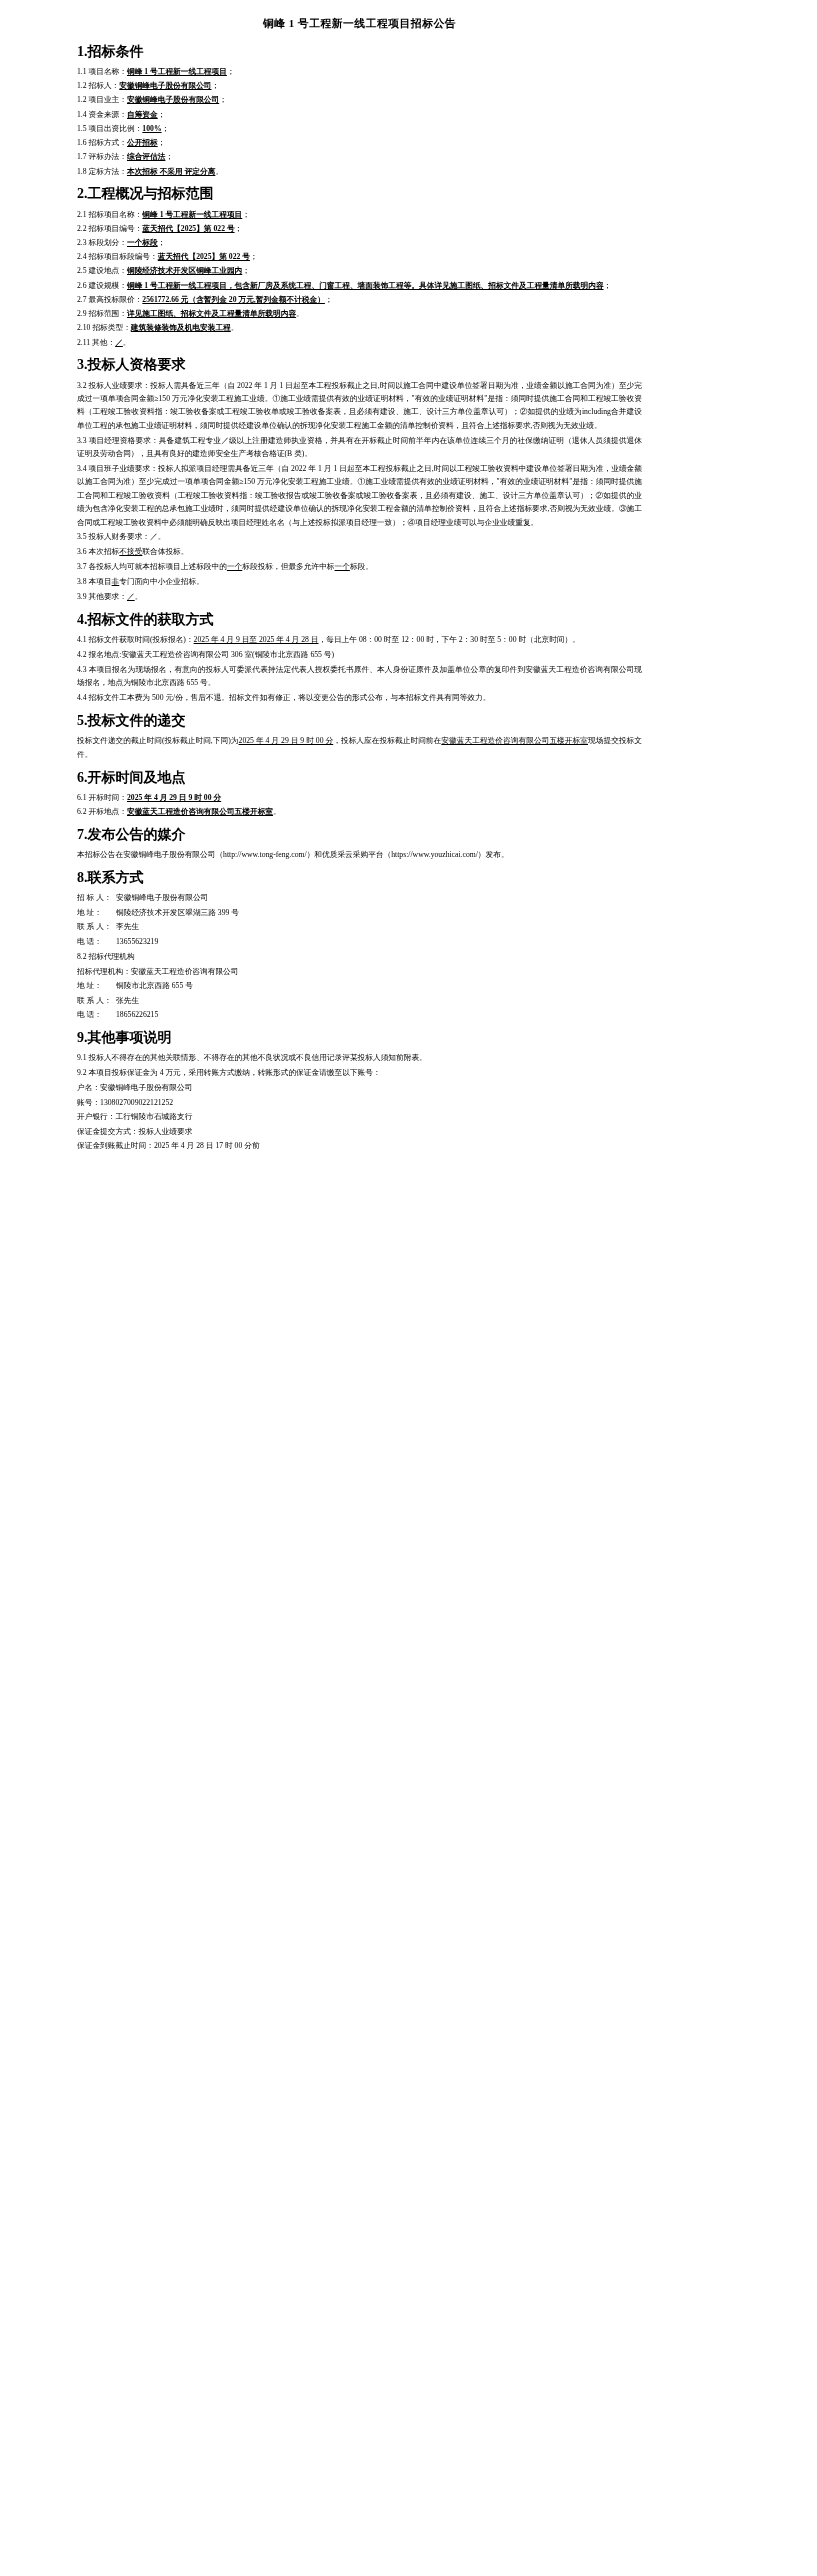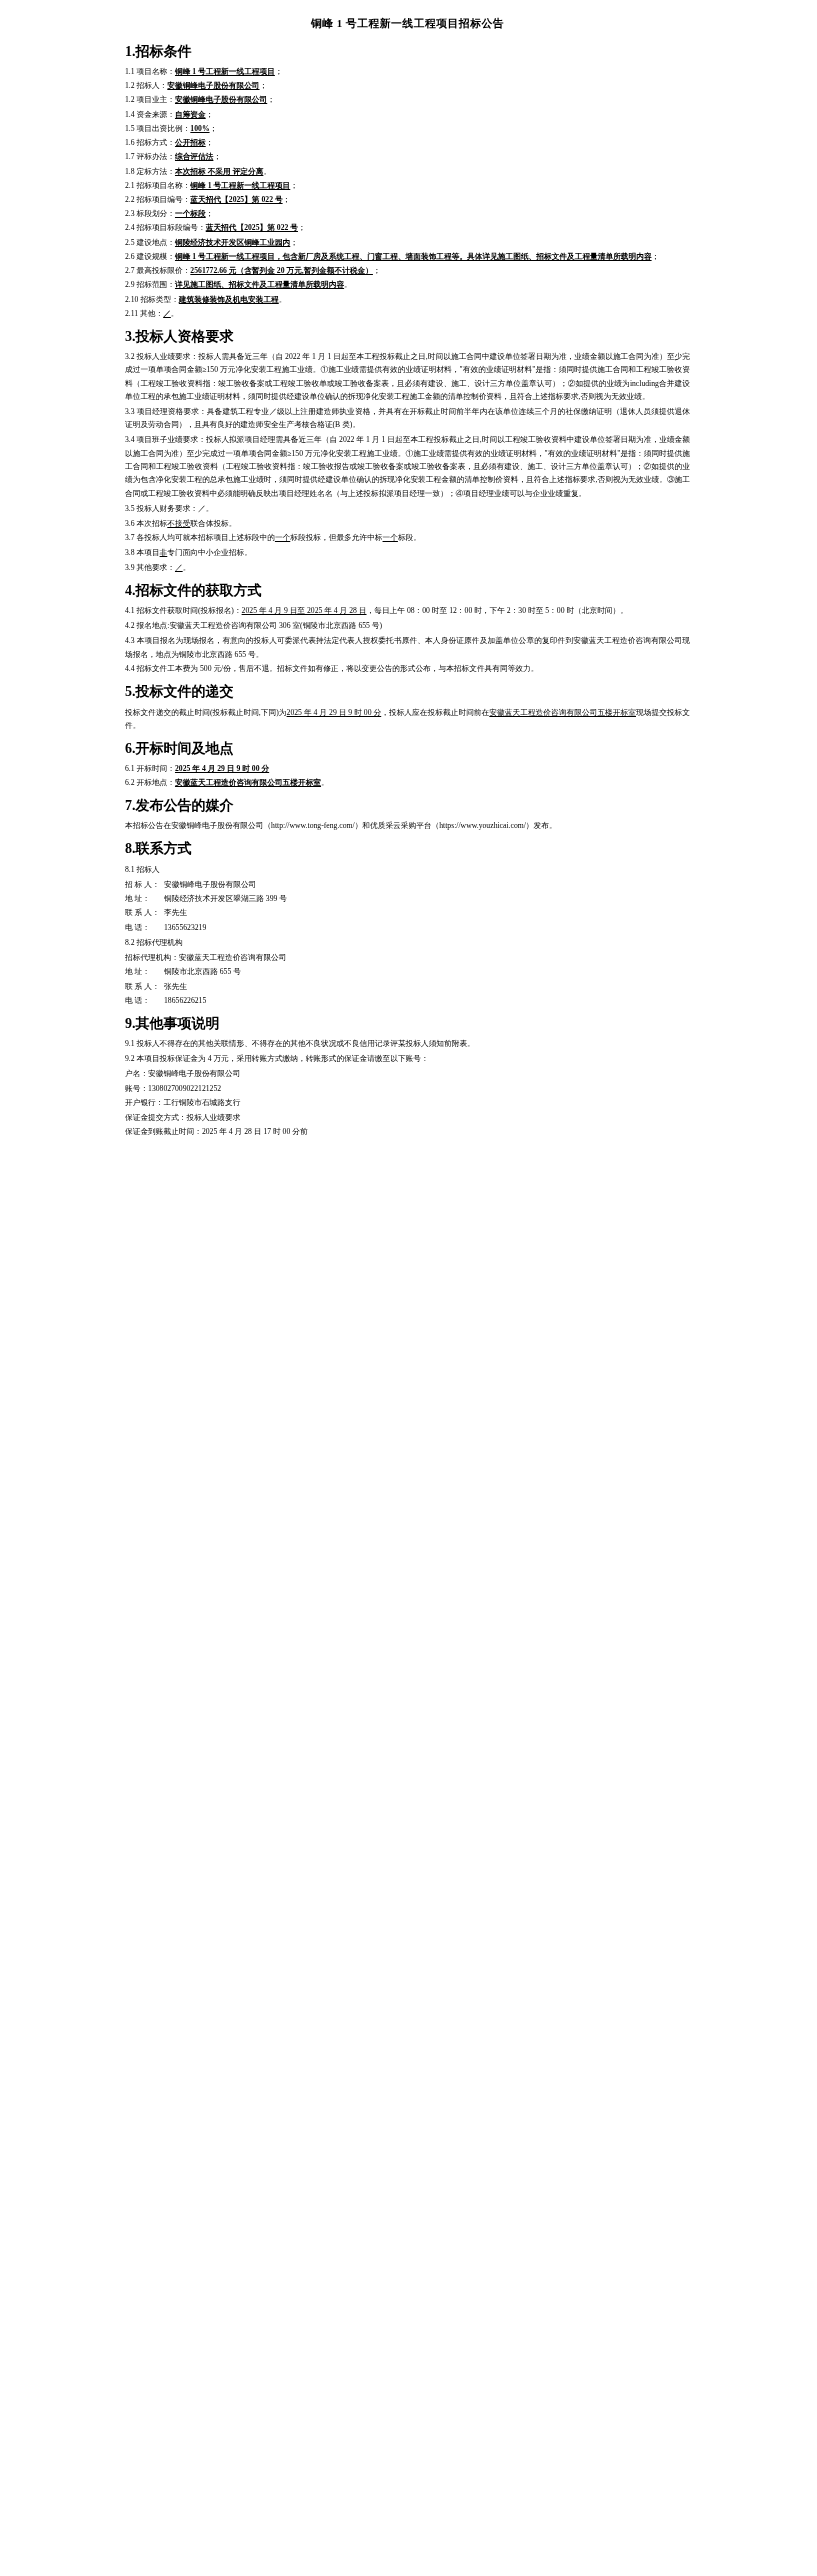--- a/index.html
+++ b/index.html
@@ -5,21 +5,20 @@
   html,body{margin:0;padding:0;background:#ffffff;}
   body{
     font-family:"Liberation Serif", serif;
     color:#000;
     width:818px;
   }
   .page{
     width:719px;
     box-sizing:border-box;
     padding:14.4px 77px 31px 77px;
-    margin-left:48px;
   }
   .doc-title{
     text-align:center;
     font-size:10.8px;
     font-weight:bold;
     letter-spacing:0.5px;
     margin:3.1px 0 8.2px 0;
     font-family:"Liberation Serif", serif;
   }
   .sec{
@@ -63,20 +62,21 @@
   <div id="content">
       <div class="sec">1.招标条件</div>
       <p class="l"><span>1.1 项目名称：</span><span class="bu">铜峰 1 号工程新一线工程项目</span><span>；</span></p>
       <p class="l"><span>1.2 招标人：</span><span class="bu">安徽铜峰电子股份有限公司</span><span>；</span></p>
       <p class="l"><span>1.2 项目业主：</span><span class="bu">安徽铜峰电子股份有限公司</span><span>；</span></p>
       <p class="l"><span>1.4 资金来源：</span><span class="bu">自筹资金</span><span>；</span></p>
       <p class="l"><span>1.5 项目出资比例：</span><span class="bu">100%</span><span>；</span></p>
       <p class="l"><span>1.6 招标方式：</span><span class="bu">公开招标</span><span>；</span></p>
       <p class="l"><span>1.7 评标办法：</span><span class="bu">综合评估法</span><span>；</span></p>
       <p class="l"><span>1.8 定标方法：</span><span class="bu">本次招标 不采用 评定分离</span><span>。</span></p>
+      <div class="sec">2.工程概况与招标范围</div>
       <p class="l"><span>2.1 招标项目名称：</span><span class="bu">铜峰 1 号工程新一线工程项目</span><span>；</span></p>
       <p class="l"><span>2.2 招标项目编号：</span><span class="bu">蓝天招代【2025】第 022 号</span><span>；</span></p>
       <p class="l"><span>2.3 标段划分：</span><span class="bu">一个标段</span><span>；</span></p>
       <p class="l"><span>2.4 招标项目标段编号：</span><span class="bu">蓝天招代【2025】第 022 号</span><span>；</span></p>
       <p class="l"><span>2.5 建设地点：</span><span class="bu">铜陵经济技术开发区铜峰工业园内</span><span>；</span></p>
       <p class="l"><span>2.6 建设规模：</span><span class="bu">铜峰 1 号工程新一线工程项目，包含新厂房及系统工程、门窗工程、墙面装饰工程等。具体详见施工图纸、招标文件及工程量清单所载明内容</span><span>；</span></p>
       <p class="l"><span>2.7 最高投标限价：</span><span class="bu">2561772.66 元（含暂列金 20 万元,暂列金额不计税金）</span><span>；</span></p>
       <p class="l"><span>2.9 招标范围：</span><span class="bu">详见施工图纸、招标文件及工程量清单所载明内容</span><span>。</span></p>
       <p class="l"><span>2.10 招标类型：</span><span class="bu">建筑装修装饰及机电安装工程</span><span>。</span></p>
       <p class="l"><span>2.11 其他：</span><span class="bu">／</span><span>。</span></p>
@@ -95,21 +95,20 @@
       <p class="para">4.3 本项目报名为现场报名，有意向的投标人可委派代表持法定代表人授权委托书原件、本人身份证原件及加盖单位公章的复印件到安徽蓝天工程造价咨询有限公司现场报名，地点为铜陵市北京西路 655 号。</p>
       <p class="para">4.4 招标文件工本费为 500 元/份，售后不退。招标文件如有修正，将以变更公告的形式公布，与本招标文件具有同等效力。</p>
       <div class="sec">5.投标文件的递交</div>
       <p class="para">投标文件递交的截止时间(投标截止时间,下同)为<span class="u">2025 年 4 月 29 日 9 时 00 分</span>，投标人应在投标截止时间前在<span class="u">安徽蓝天工程造价咨询有限公司五楼开标室</span>现场提交投标文件。</p>
       <div class="sec">6.开标时间及地点</div>
       <p class="l"><span>6.1 开标时间：</span><span class="bu">2025 年 4 月 29 日 9 时 00 分</span><span></span></p>
       <p class="l"><span>6.2 开标地点：</span><span class="bu">安徽蓝天工程造价咨询有限公司五楼开标室</span><span>。</span></p>
       <div class="sec">7.发布公告的媒介</div>
       <p class="para">本招标公告在安徽铜峰电子股份有限公司（http://www.tong-feng.com/）和优质采云采购平台（https://www.youzhicai.com/）发布。</p>
       <div class="sec">8.联系方式</div>
-      <p class="para">8.1 招标人</p>
       <p class="addr-line"><span class="lbl">招 标 人：</span><span>安徽铜峰电子股份有限公司</span></p>
       <p class="addr-line"><span class="lbl">地    址：</span><span>铜陵经济技术开发区翠湖三路 399 号</span></p>
       <p class="addr-line"><span class="lbl">联 系 人：</span><span>李先生</span></p>
       <p class="addr-line"><span class="lbl">电    话：</span><span>13655623219</span></p>
       <p class="para">8.2 招标代理机构</p>
       <p class="addr-line"><span class="lbl">招标代理机构：</span><span>安徽蓝天工程造价咨询有限公司</span></p>
       <p class="addr-line"><span class="lbl">地    址：</span><span>铜陵市北京西路 655 号</span></p>
       <p class="addr-line"><span class="lbl">联 系 人：</span><span>张先生</span></p>
       <p class="addr-line"><span class="lbl">电    话：</span><span>18656226215</span></p>
       <div class="sec">9.其他事项说明</div>

